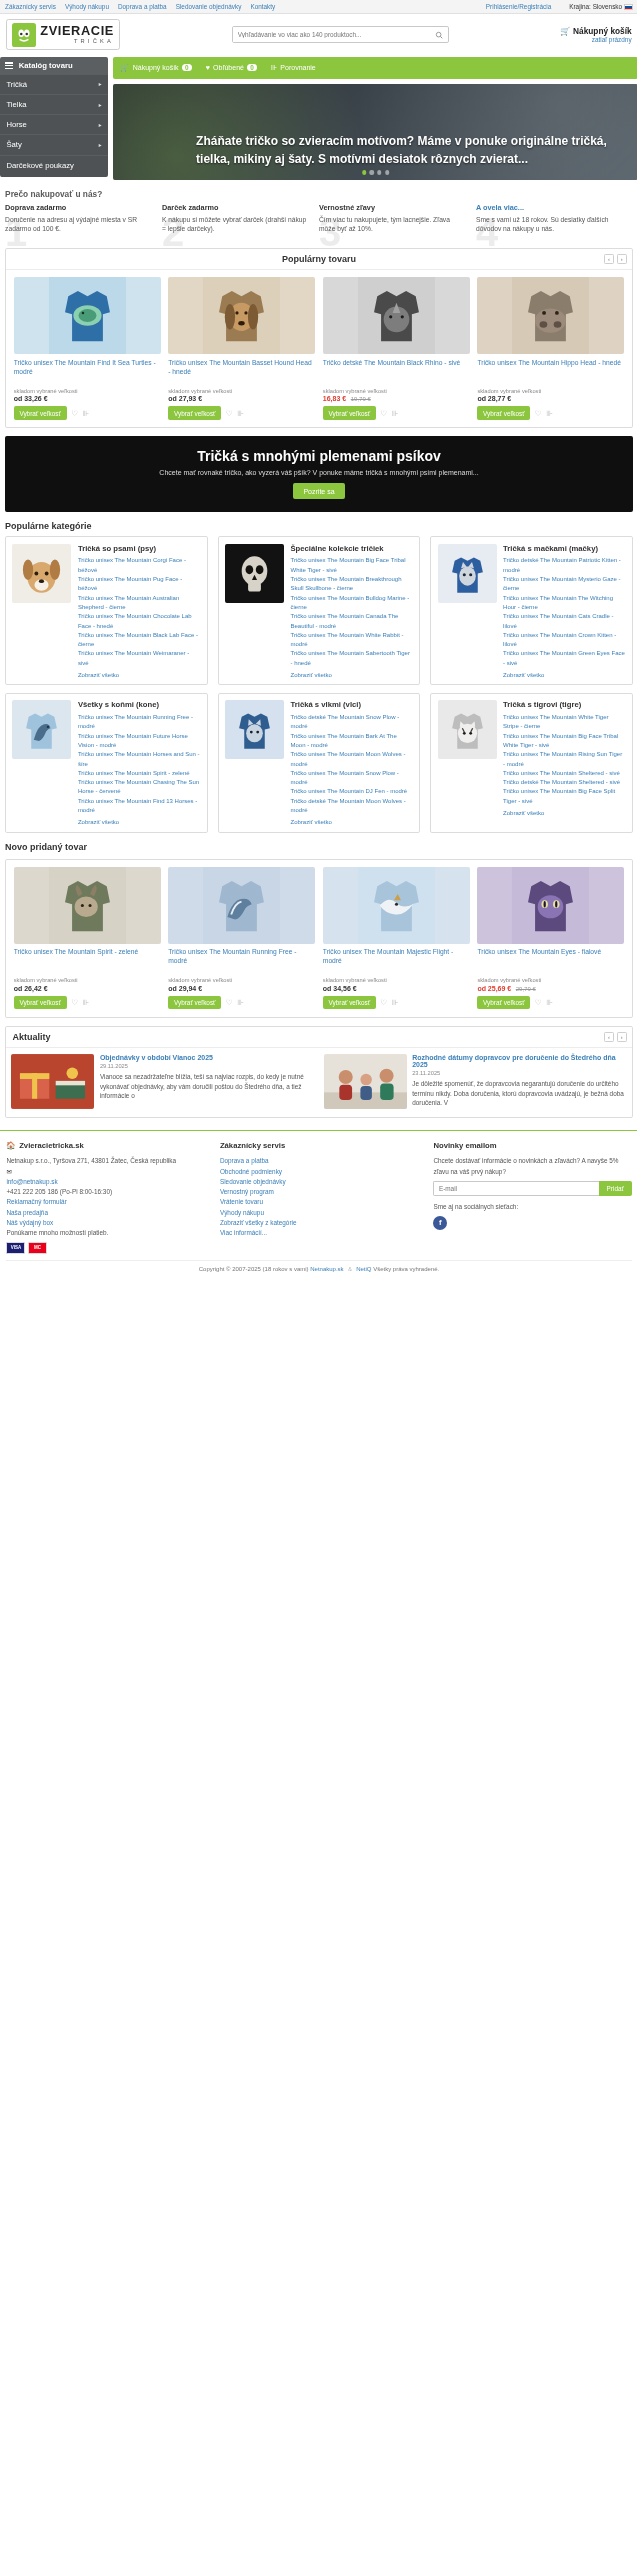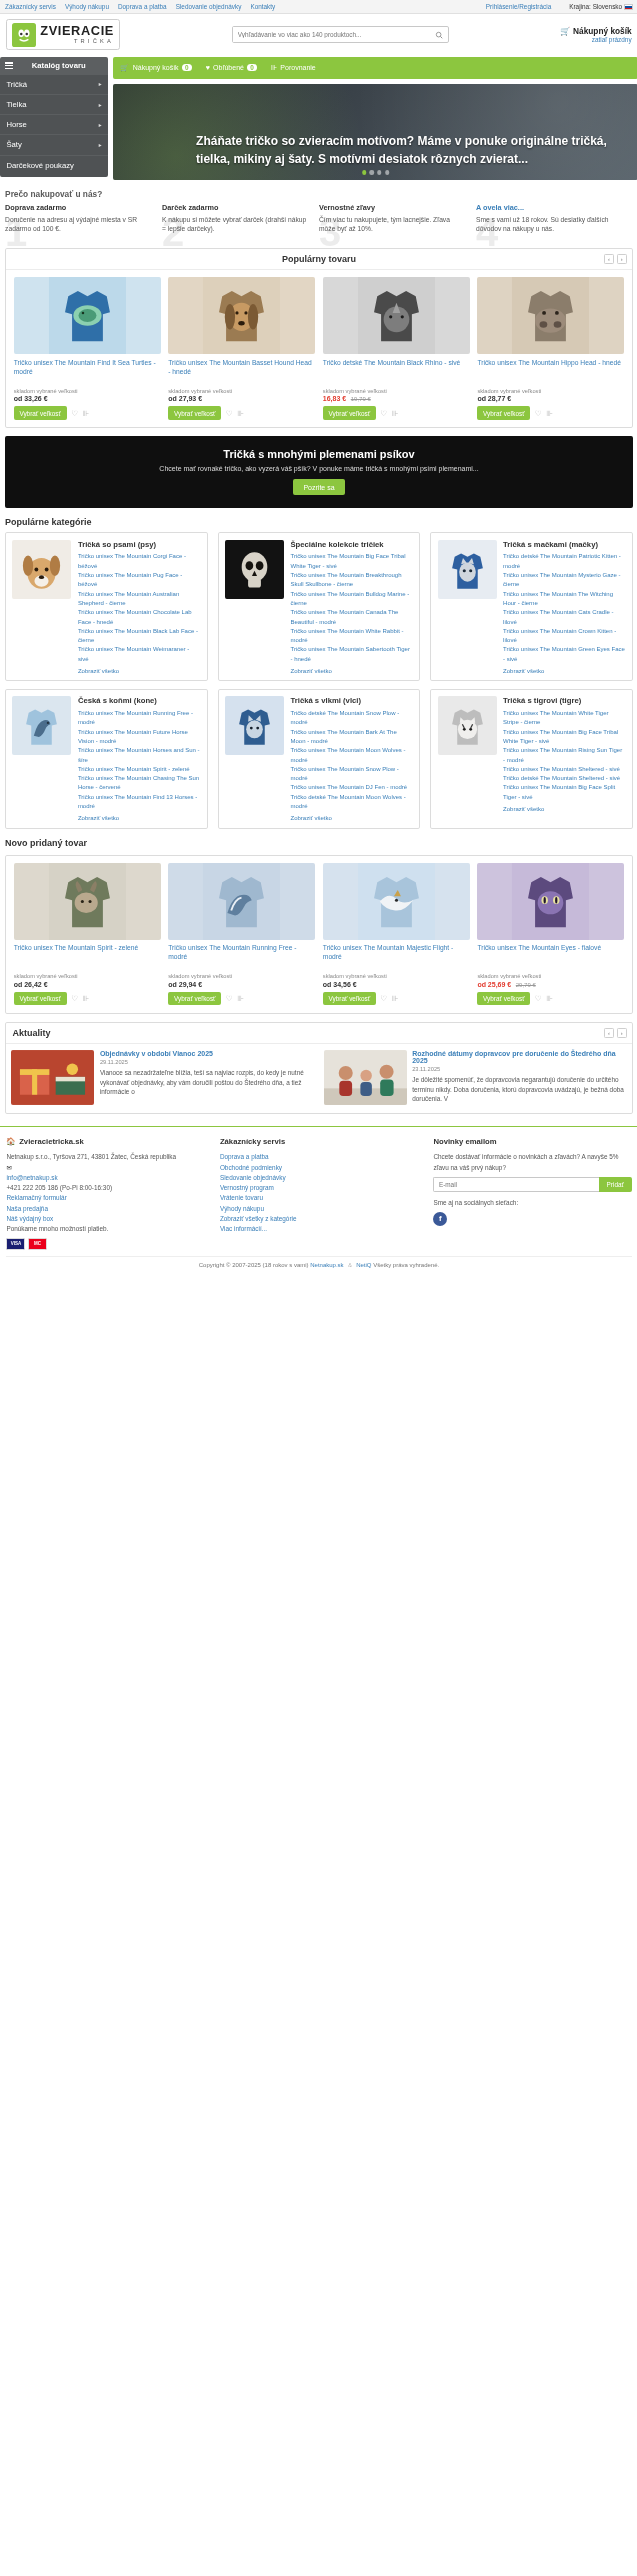--- a/index.html
+++ b/index.html
@@ -57,21 +57,21 @@
 
   .cart-area { text-align:right; }
   .cart-top { font-size:8.3px; font-weight:bold; color:#222; }
   .cart-sub { font-size:6.4px; color:#3a7fb8; }
 
   
   .layout { display:flex; gap:0; padding:0 0 0 0; }
   .sidebar { width:108px; flex:0 0 108px; }
   .cat-head {
     background:#5c5f61; color:#fff; padding:4.5px 5.1px; font-size:7.7px; font-weight:bold;
-    display:flex; align-items:center; gap:19px;
+    display:flex; align-items:center; gap:6px;
     border-radius:1.9px 1.9px 0 0;
   }
   .burger { display:inline-block; width:7.7px; }
   .burger i { display:block; height:1.3px; background:#fff; margin:1.3px 0; }
   .cat-list { background:#4f5254; border-radius:0 0 1.9px 1.9px; padding-bottom:2.6px; }
   .cat-item {
     color:#fff; padding:5.1px 6.4px; font-size:7.7px; border-bottom:0.6px solid #5b5e60;
     display:flex; align-items:center; justify-content:space-between; cursor:pointer;
   }
   .cat-item:last-child { border-bottom:0; }
@@ -150,21 +150,21 @@
     background:#8cc63f; color:#fff; border:0; border-radius:1.9px; font-size:6.4px;
     padding:3.2px 5.7px; cursor:pointer; font-family:"Liberation Sans", sans-serif;
   }
   .ico-mini { color:#bdbdbd; font-size:7.7px; cursor:pointer; }
 
   
   .promo {
     background:#0f0f0f; color:#fff; border-radius:1.9px; margin-top:7.7px; padding:11.5px 9px 12.8px 9px;
     text-align:center;
   }
-  .promo h3 { margin:0 0 5.1px 0; font-size:11px; }
+  .promo h3 { margin:0 0 5.1px 0; font-size:14px; }
   .promo p { margin:0 0 7.7px 0; font-size:7px; color:#ddd; }
   .promo .btn-green { padding:4.5px 10.2px; font-size:7px;}
 
   
   .sec-title { font-size:9px; font-weight:bold; color:#333; margin:9px 0 5.1px 0; }
   .cats-row { display:flex; gap:10px; }
   .cat-card { flex:1; border:0.6px solid #dcdcdc; border-radius:1.9px; background:#fff; padding:6.4px; display:flex; gap:6.4px; }
   .cat-card .thumb { width:59px; flex:0 0 59px; height:59px; border-radius:1.9px; overflow:hidden; }
   .cat-card .thumb svg { width:100%; height:100%; }
   .cat-card h4 { margin:0 0 3.8px 0; font-size:7.7px; color:#333; }
@@ -568,21 +568,21 @@
       <div class="cat-card">
         <div class="thumb">
           <svg viewBox="0 0 92 92" aria-hidden="true">
             <rect width="92" height="92" fill="#dbe6ef"></rect>
             <path d="M26 26 L36 21 L46 26 L56 21 L66 26 L70 44 L62 46 L62 76 L30 76 L30 46 L22 44 Z" fill="#9fc3dd"></path>
             <path d="M34 62 q6 -22 16 -24 q8 -2 10 6 q-6 2 -8 8 q-4 10 -10 12z" fill="#4a6d8c"></path>
             <circle cx="56" cy="42" r="1.8" fill="#20303d"></circle>
           </svg>
         </div>
         <div style="min-width:0">
-          <h4>Česká s koňmi (kone)</h4>
+          <h4>Všetky s koňmi (kone)</h4>
           <div class="cat-links">
             <a>Tričko unisex The Mountain Running Free - modré</a>
             <a>Tričko unisex The Mountain Future Horse Vision - modré</a>
             <a>Tričko unisex The Mountain Horses and Sun - šíre</a>
             <a>Tričko unisex The Mountain Spirit - zelené</a>
             <a>Tričko unisex The Mountain Chasing The Sun Horse - červené</a>
             <a>Tričko unisex The Mountain Find 13 Horses - modré</a>
           </div>
           <div class="cat-more"><a>Zobraziť všetko</a></div>
         </div>

